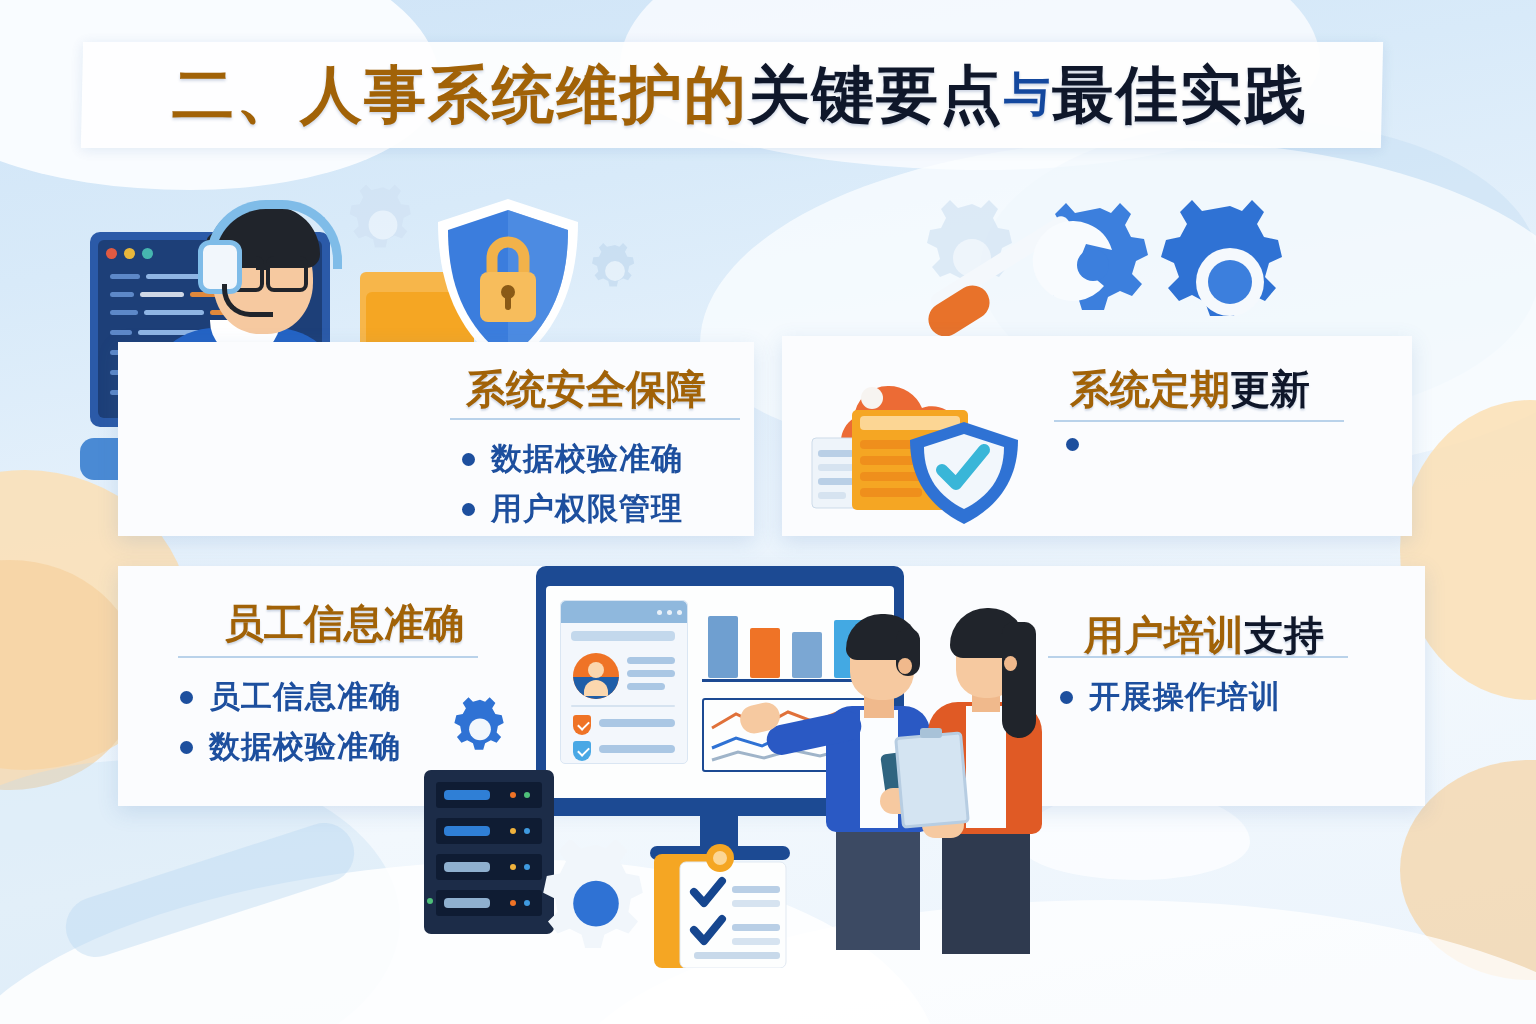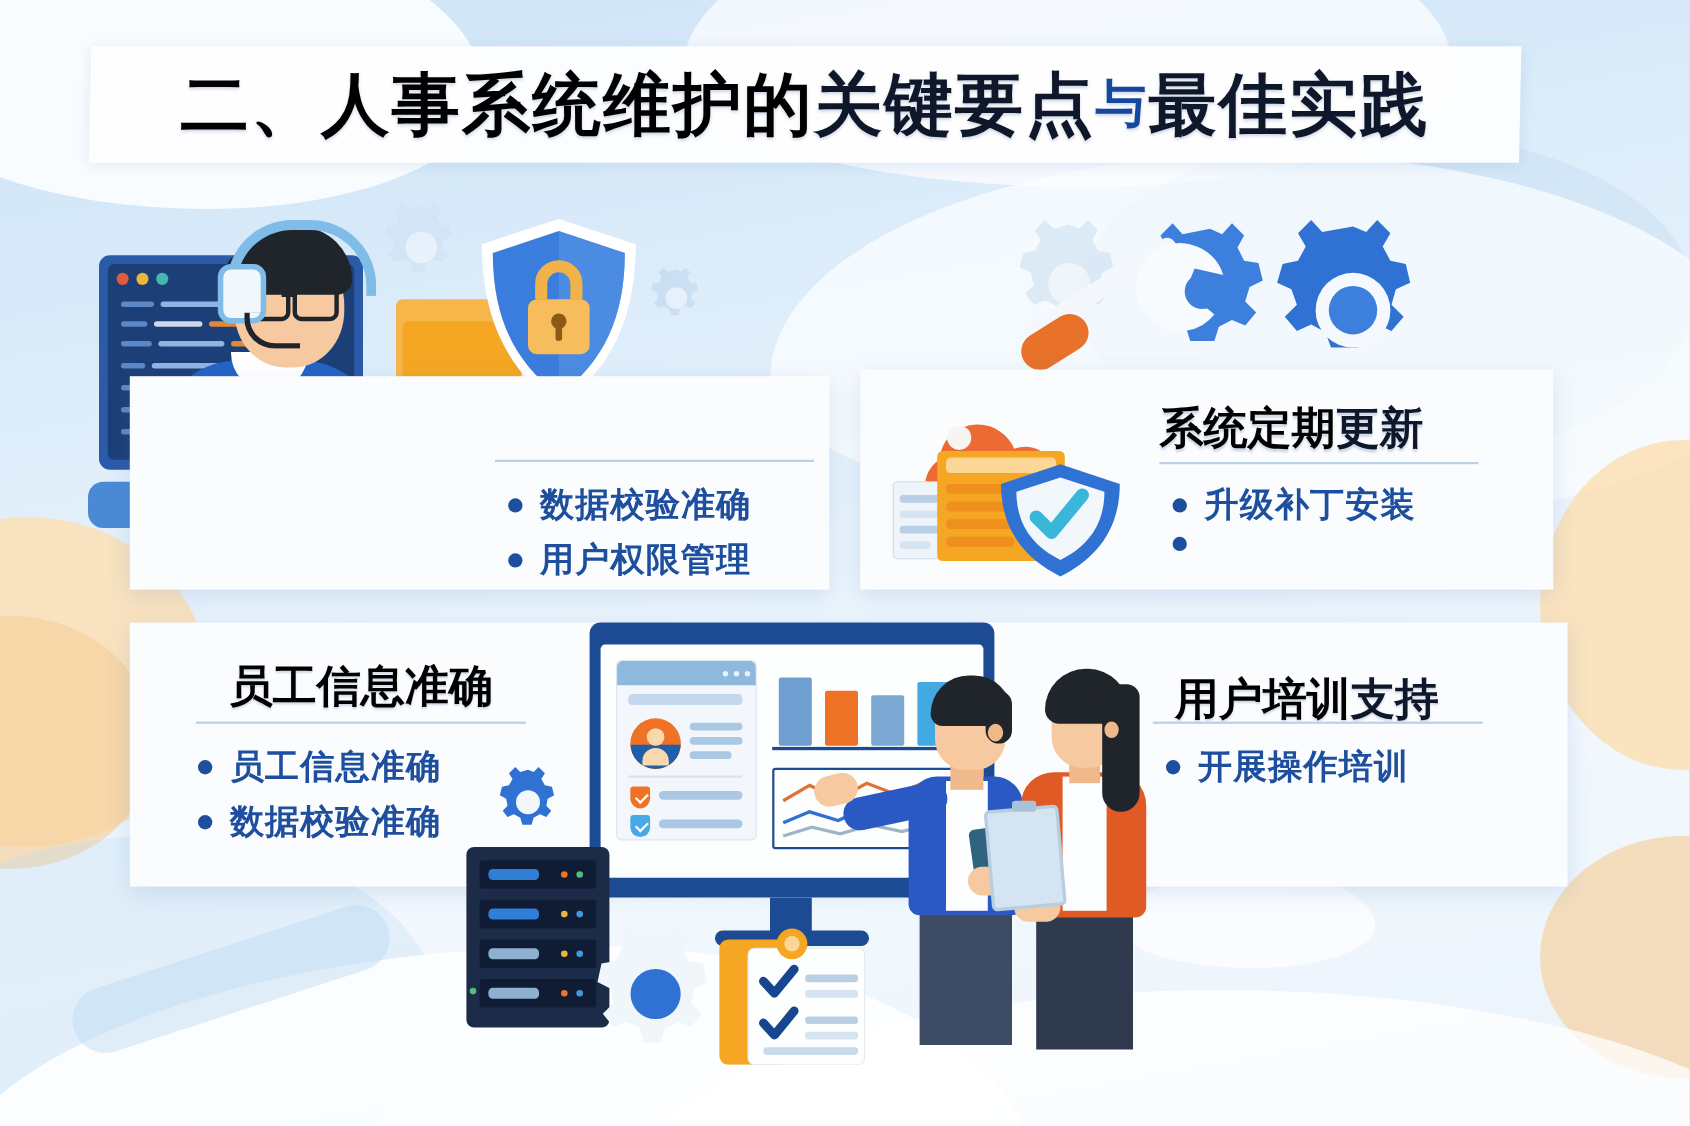--- a/index.html
+++ b/index.html
@@ -25,21 +25,21 @@
     background:#ffffff;opacity:.93;
     transform:skewX(-1.2deg);
     box-shadow:0 2px 14px rgba(90,140,190,.18);
   }
   .title-text{
     position:absolute;left:82px;top:42px;width:1300px;height:106px;
     display:flex;align-items:center;justify-content:center;
     font-size:62px;font-weight:bold;letter-spacing:2px;white-space:nowrap;
     text-shadow:0 2px 3px rgba(30,70,130,.22);
   }
-  .t-blue{color:#000000;}
+  .t-blue{color:#a16207;margin-left:16px;}
   .t-orange{color:#0f172a;}
   .t-small{font-size:46px;color:#14489e;}
 
   
   .card{
     position:absolute;background:#fbfcfe;
     box-shadow:0 6px 20px rgba(70,120,180,.16);
   }
   .card-top-left{left:118px;top:342px;width:636px;height:194px;}
   .card-top-right{left:782px;top:336px;width:630px;height:200px;}
@@ -216,20 +216,23 @@
         <rect x="28" y="112" width="160" height="17" rx="8" fill="#f4f8fc" transform="rotate(-32 28 112)"></rect>
         <path fill="#f8fbfe" d="M188 38a40 40 0 1 0 16 62l-26-22 8-20 26 6a40 40 0 0 0-24-26z"></path>
         <circle cx="193" cy="79" r="16" fill="#3c7fdd"></circle>
         <rect x="22" y="128" width="66" height="34" rx="17" fill="#e8722a" transform="rotate(-32 22 128)"></rect>
         <circle cx="41" cy="160" r="6" fill="#fbe2cf"></circle>
       </g>
     </svg>
   </div>
 
   <div class="card card-top-left">
+    <div class="ctitle" style="left:332px;top:20px;">
+      <span class="t-blue">系统安全保障</span><span class="t-orange"></span>
+    </div>
     <div class="cdivider" style="left:332px;top:76px;width:290px;"></div>
     <div class="bullets" style="left:344px;top:96px;">
       <div class="bullet">
         <span class="bdot"></span>
         <span class="btext">数据校验准确</span>
       </div>
       <div class="bullet">
         <span class="bdot"></span>
         <span class="btext">用户权限管理</span>
       </div>
@@ -259,24 +262,20 @@
       </svg>
     </div>
 
     <div class="ctitle" style="left:272px;top:26px;">
       <span class="t-blue">系统定期</span><span class="t-orange">更新</span>
     </div>
     <div class="cdivider" style="left:272px;top:84px;width:290px;"></div>
     <div class="bullets" style="left:284px;top:102px;">
       <div class="bullet">
         <span class="bdot"></span>
-        <span class="btext">升级补丁安装</span>
-      </div>
-      <div class="bullet">
-        <span class="bdot"></span>
       </div>
     </div>
   </div>
 
   <div class="card card-bottom">
 
     <div class="ctitle" style="left:90px;top:30px;">
       <span class="t-blue">员工信息准确</span><span class="t-orange"></span>
     </div>
     <div class="cdivider" style="left:60px;top:90px;width:300px;"></div>

